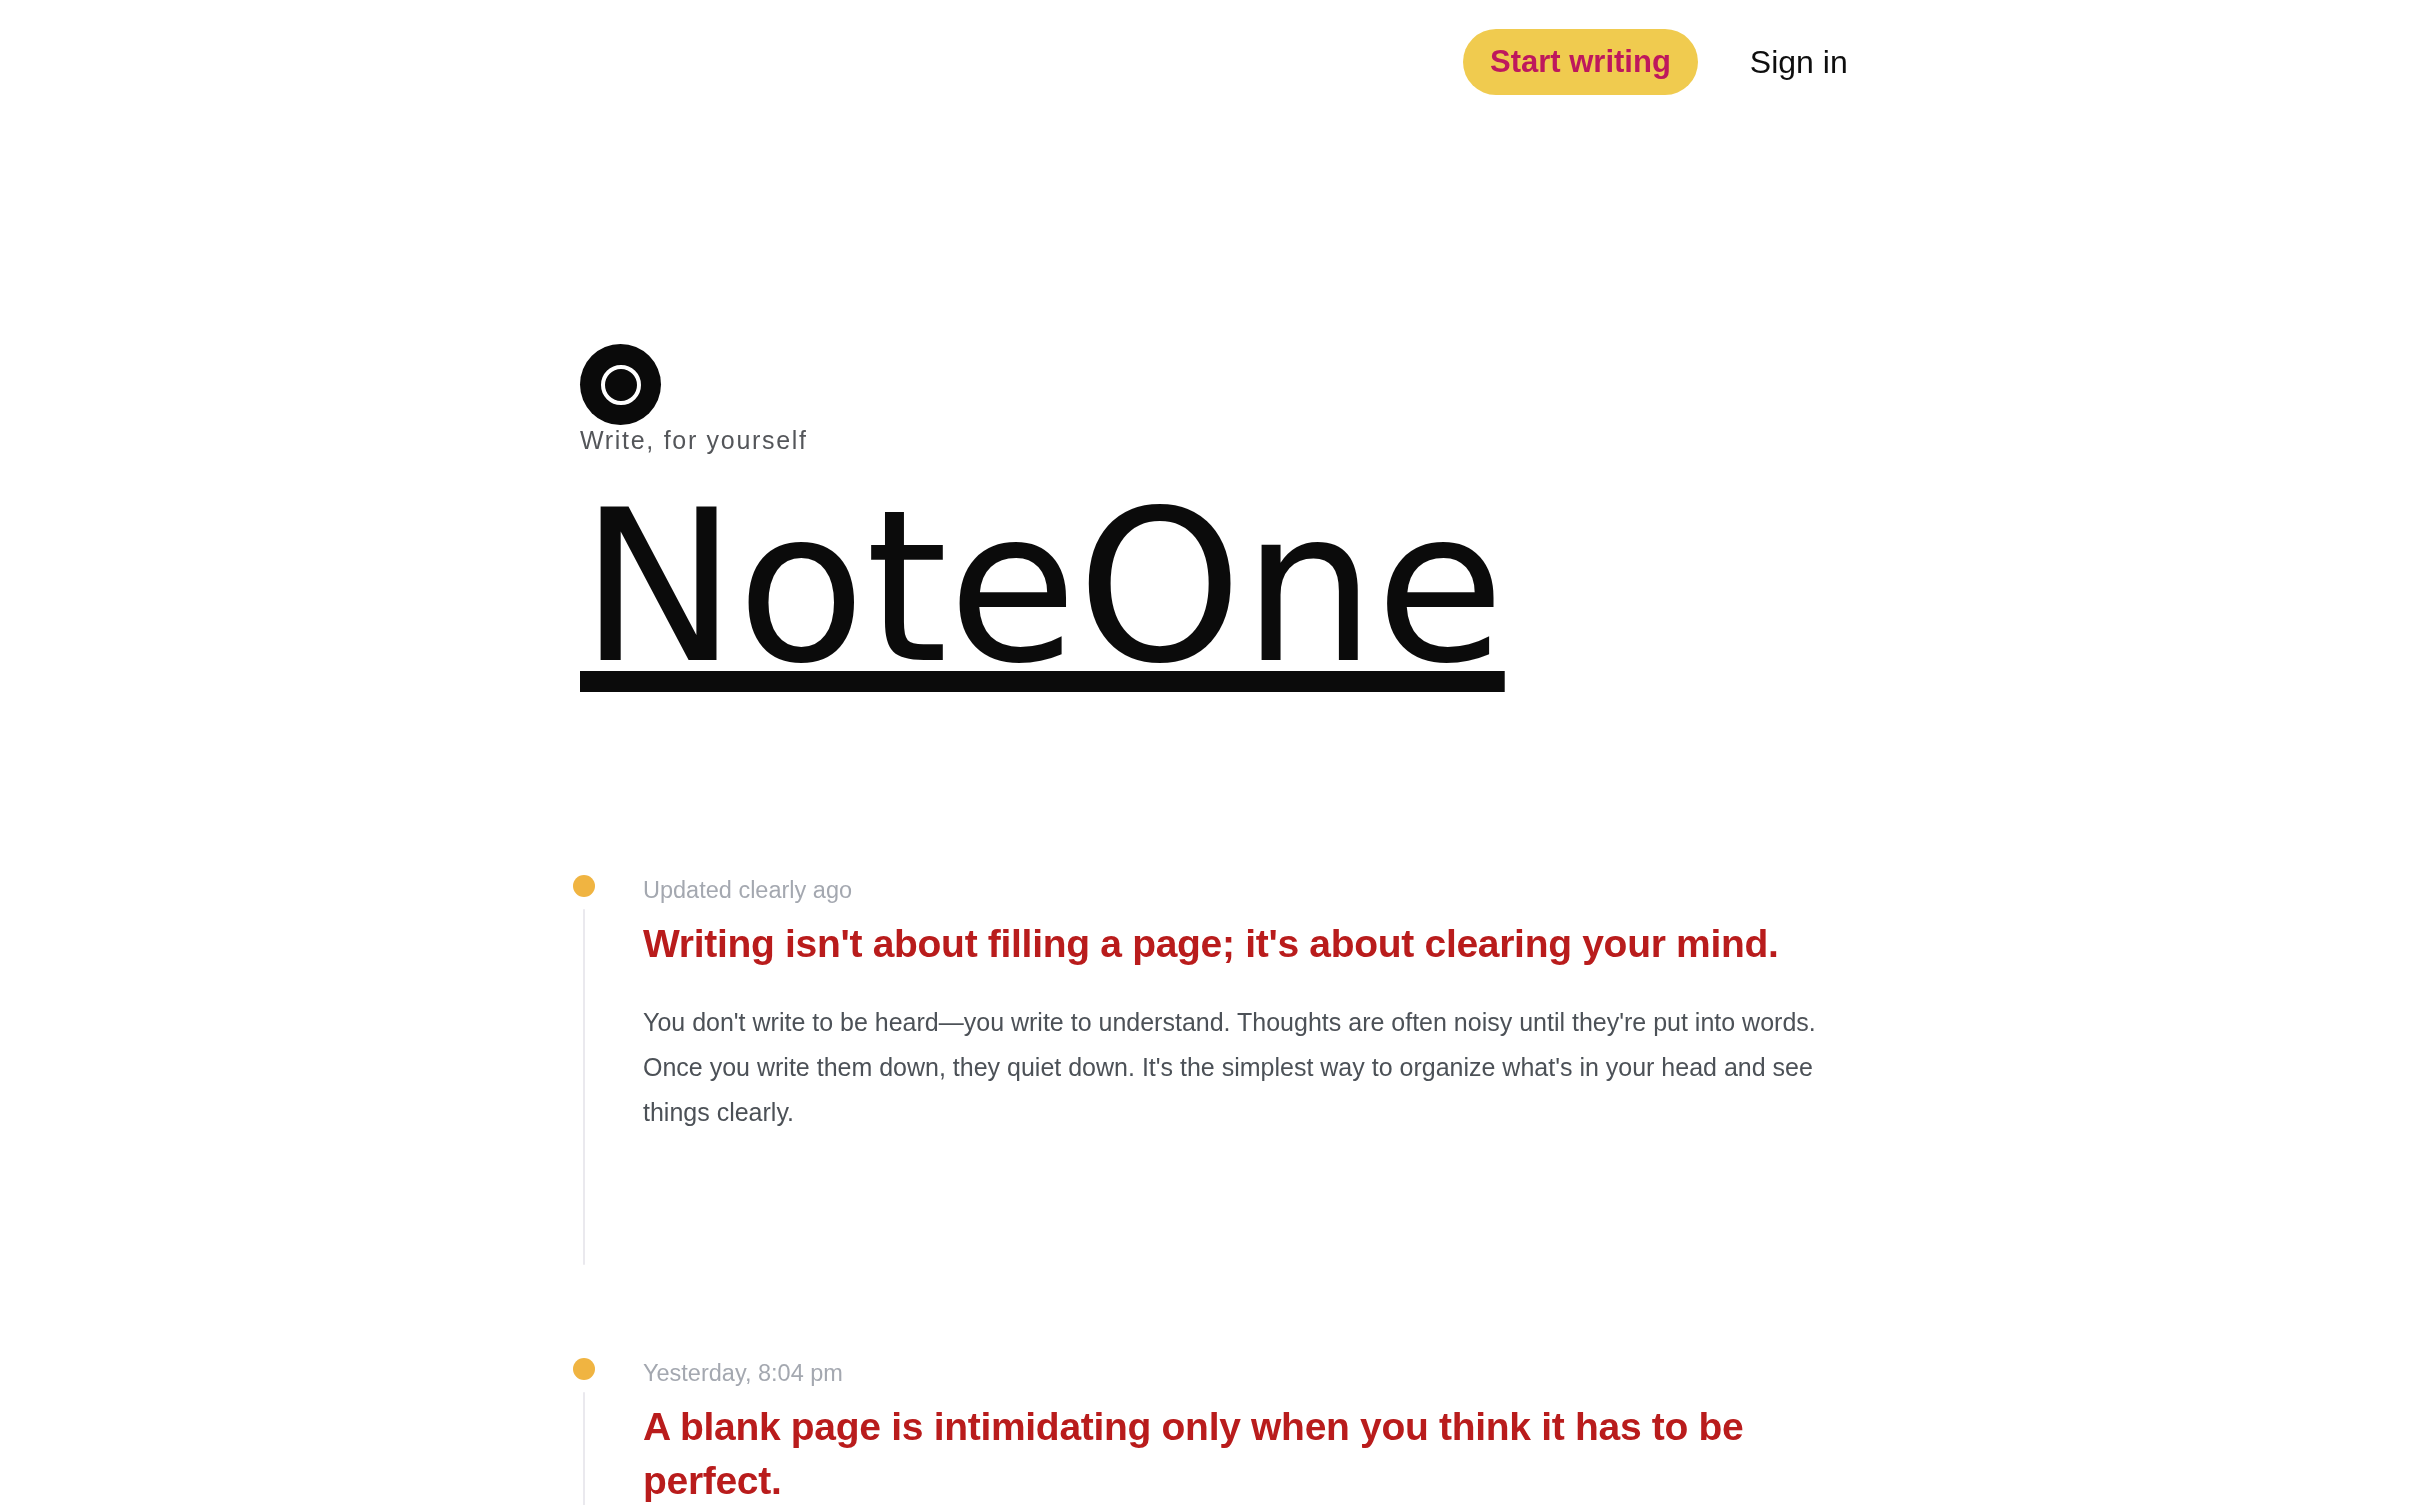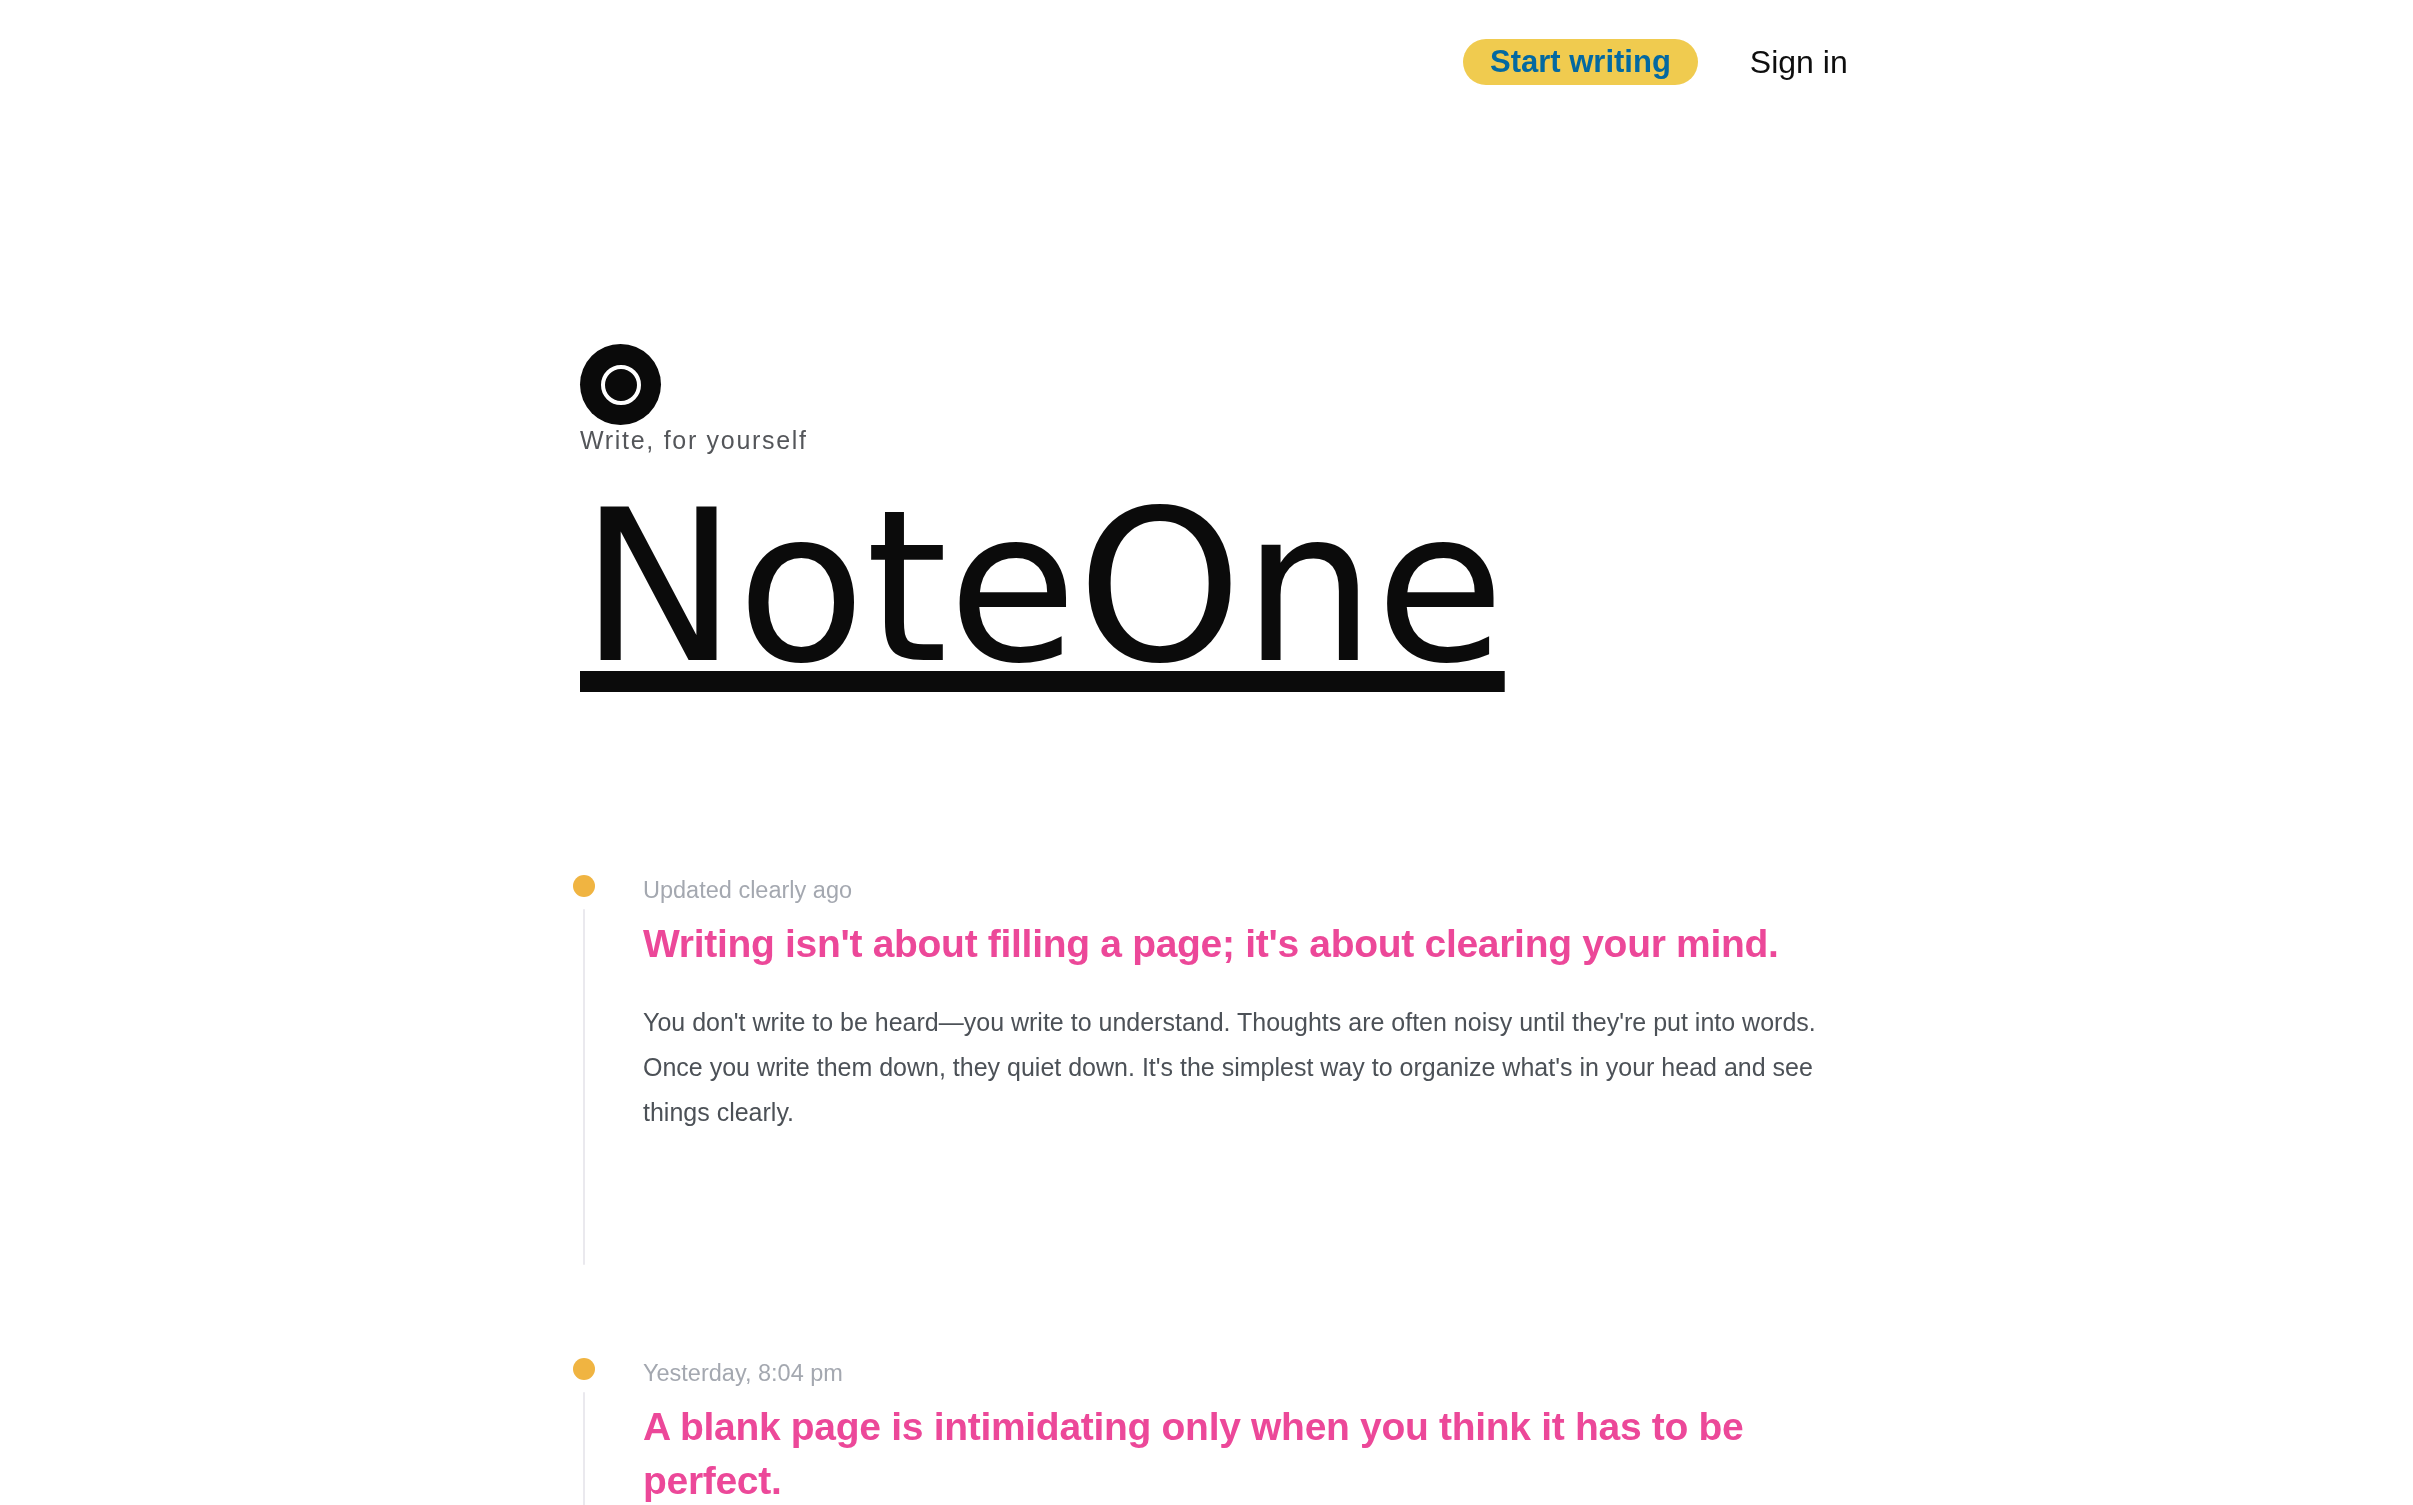--- a/index.html
+++ b/index.html
@@ -2,23 +2,23 @@
 <html style="font-size:13.5px"><head>
 <meta charset="utf-8">
 <style>
   * { margin:0; padding:0; box-sizing:border-box; }
   html,body { width:2413px; height:1505px; overflow:hidden; background:#ffffff;
               font-family:"Liberation Sans", sans-serif; }
 
   
   .header { position:absolute; top:29px; left:1463px; display:flex; align-items:center; }
   .btn-pill {
-    height:46px; border:none; border-radius:33px; background:#F0CB4F;
+    height:66px; border:none; border-radius:33px; background:#F0CB4F;
     padding:0 27px; font-family:"Liberation Sans", sans-serif;
-    font-size:31px; font-weight:600; color:#0369a1; cursor:pointer;
+    font-size:31px; font-weight:600; color:#be185d; cursor:pointer;
     display:flex; align-items:center; justify-content:center;
   }
   .signin {
     margin-left:52px; font-size:32px; font-weight:400; color:#0e0e0e;
     text-decoration:none; cursor:pointer; line-height:66px; display:inline-block;
   }
 
   
   .content { padding-top:344px; margin-left:580px; width:1287px; }
 
@@ -35,21 +35,21 @@
   
   .timeline { margin-top:182px; }
   .entry { position:relative; padding-left:63px; padding-bottom:130px; }
   .entry + .entry { margin-top:93px; }
   .entry .rail { position:absolute; left:2.5px; top:34px; bottom:0; width:2.5px;
                  background:#EAE9EE; border-radius:1.7px; }
   .entry .dot { position:absolute; left:-6.7px; top:0; width:22px; height:22px;
                 border-radius:50%; background:#F0B441; }
   .timestamp { font-size:23.5px; line-height:30px; color:#A4A8B0; }
   .entry h2 { margin-top:11.8px; font-size:39px; line-height:54px; font-weight:700;
-              color:#ec4899; letter-spacing:-0.3px; max-width:1224px; }
+              color:#b91c1c; letter-spacing:-0.3px; max-width:1224px; }
   .entry p { margin-top:29px; font-size:25px; line-height:45px; color:#4C5157;
              max-width:1224px; }
 </style>
 </head>
 <body>
 
 <div class="header">
   <button class="btn-pill">Start writing</button>
   <a class="signin">Sign in</a>
 </div>

